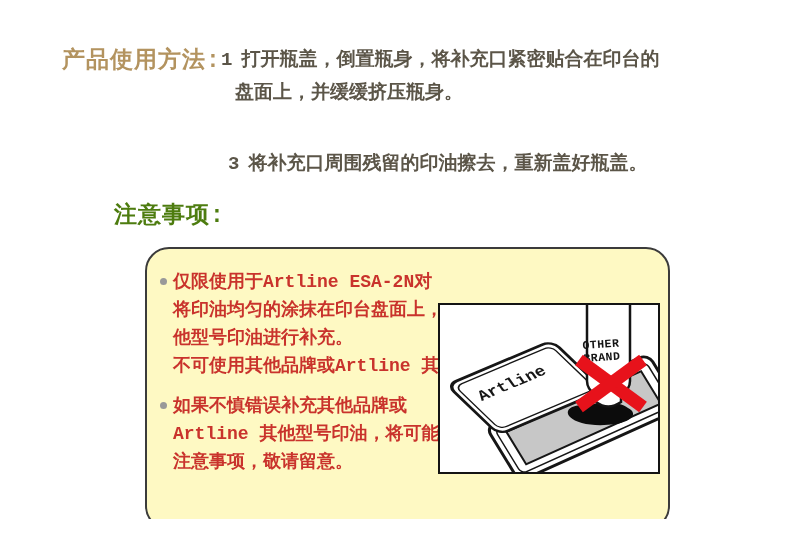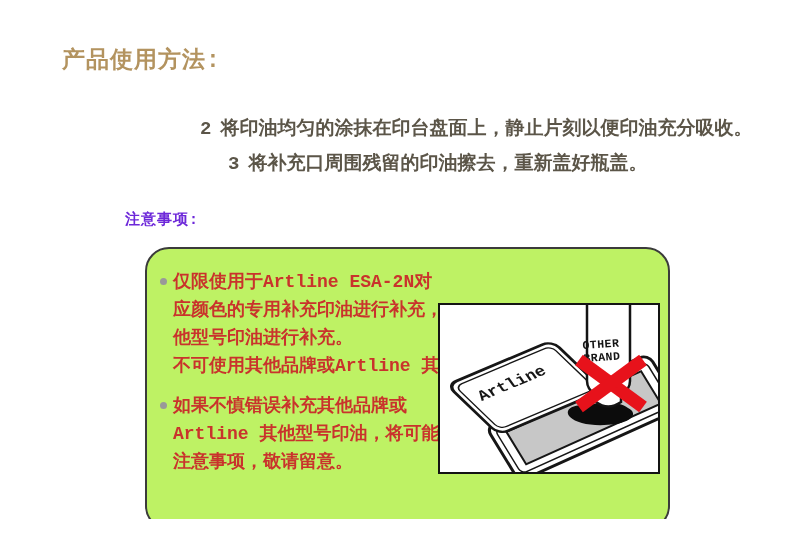--- a/index.html
+++ b/index.html
@@ -12,26 +12,26 @@
     font-size:23px;font-weight:bold;color:#b3935f;letter-spacing:1px;white-space:nowrap;
   }
   .step{position:absolute;color:#5b5548;font-weight:600;}
   .step .line{font-size:19px;line-height:33px;white-space:nowrap;}
   .step .num{margin-right:9px;}
   .step-1{left:221px;top:44px;}
   .step-1 .cont{margin-left:14px;}
   .step-2{left:200px;top:113px;}
   .step-3{left:200px;top:148px;margin-left:28px;}
   .notice-heading{
-    position:absolute;left:113px;top:198px;margin:12px;
-    font-size:15px;font-weight:bold;color:#6d28d9;letter-spacing:1px;white-space:nowrap;
+    position:absolute;left:113px;top:198px;margin:1px;
+    font-size:23px;font-weight:bold;color:#4d7c0f;letter-spacing:1px;white-space:nowrap;
   }
   .notice-box{
     position:absolute;left:145px;top:247px;width:525px;height:283px;
-    box-sizing:border-box;border:2px solid #3b3b3b;border-radius:24px;background:#bef264;
+    box-sizing:border-box;border:2px solid #3b3b3b;border-radius:24px;background:#fef9c3;
   }
   .notice-list{position:absolute;left:13px;top:19px;width:300px;}
   .notice-item{position:relative;padding-left:13px;margin-bottom:12px;}
   .notice-item .dot{
     position:absolute;left:0;top:10px;width:7px;height:7px;border-radius:50%;background:#999;
   }
   .notice-lines div{
     font-size:18px;line-height:28px;color:#c9332c;font-weight:600;white-space:nowrap;
   }
   .illustration{
@@ -40,43 +40,44 @@
   }
   .illustration svg{display:block;}
 </style>
 </head>
 <body>
 
 <div class="page">
 
   <h1 class="usage-heading">产品使用方法:</h1>
 
+  <div class="step step-1">
+    <div class="line">
+      <span class="num">1</span><span>打开瓶盖，倒置瓶身，将补充口紧密贴合在印台的</span>
+    </div>
+    <div class="line cont">盘面上，并缓缓挤压瓶身。</div>
+  </div>
 
-  <div class="step step-2">
-    <div class="line">
-      <span class="num">2</span><span>将印油均匀的涂抹在印台盘面上，静止片刻以便印油充分吸收。</span>
-    </div>
-  </div>
 
   <div class="step step-3">
     <div class="line">
       <span class="num">3</span><span>将补充口周围残留的印油擦去，重新盖好瓶盖。</span>
     </div>
   </div>
 
   <h2 class="notice-heading">注意事项:</h2>
 
   <div class="notice-box">
 
     <div class="notice-list">
       <div class="notice-item">
         <span class="dot"></span>
         <div class="notice-lines">
           <div>仅限使用于Artline ESA-2N对</div>
-          <div>应颜色的专用补充印油进行补充，</div>
+          <div>将印油均匀的涂抹在印台盘面上，</div>
           <div>他型号印油进行补充。</div>
           <div>不可使用其他品牌或Artline 其</div>
         </div>
       </div>
       <div class="notice-item">
         <span class="dot"></span>
         <div class="notice-lines">
           <div>如果不慎错误补充其他品牌或</div>
           <div>Artline 其他型号印油，将可能</div>
           <div>注意事项，敬请留意。</div>

